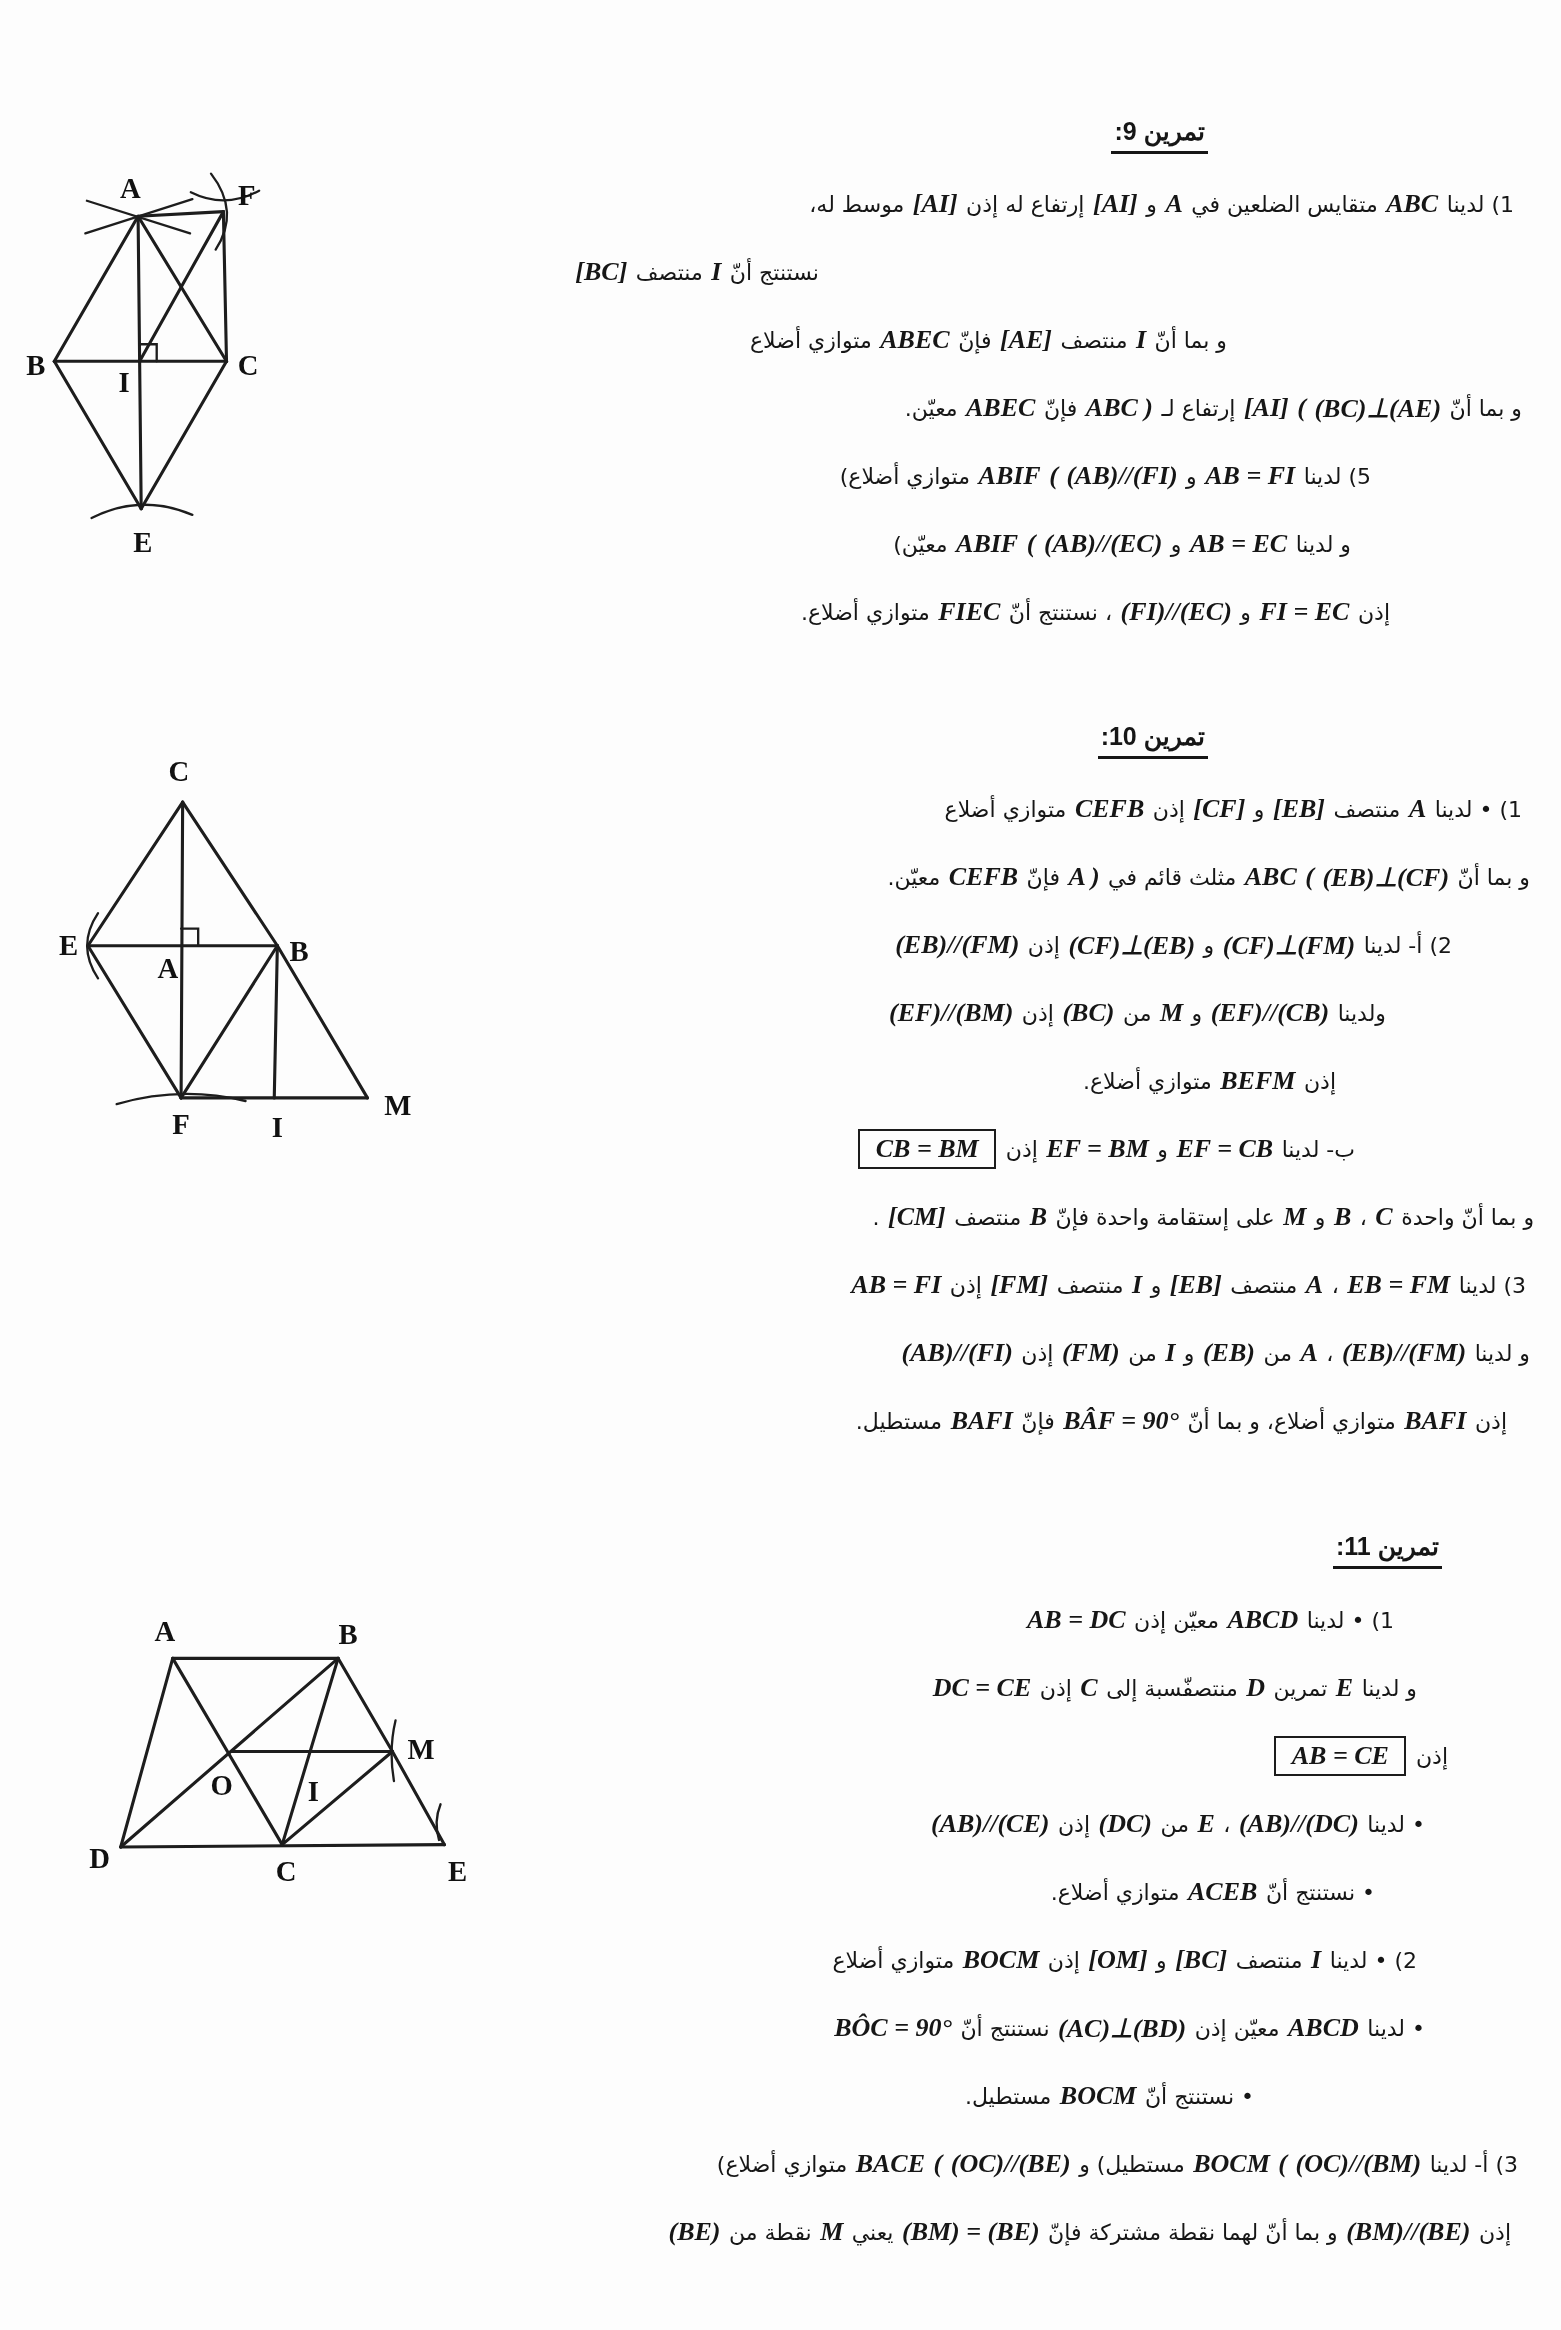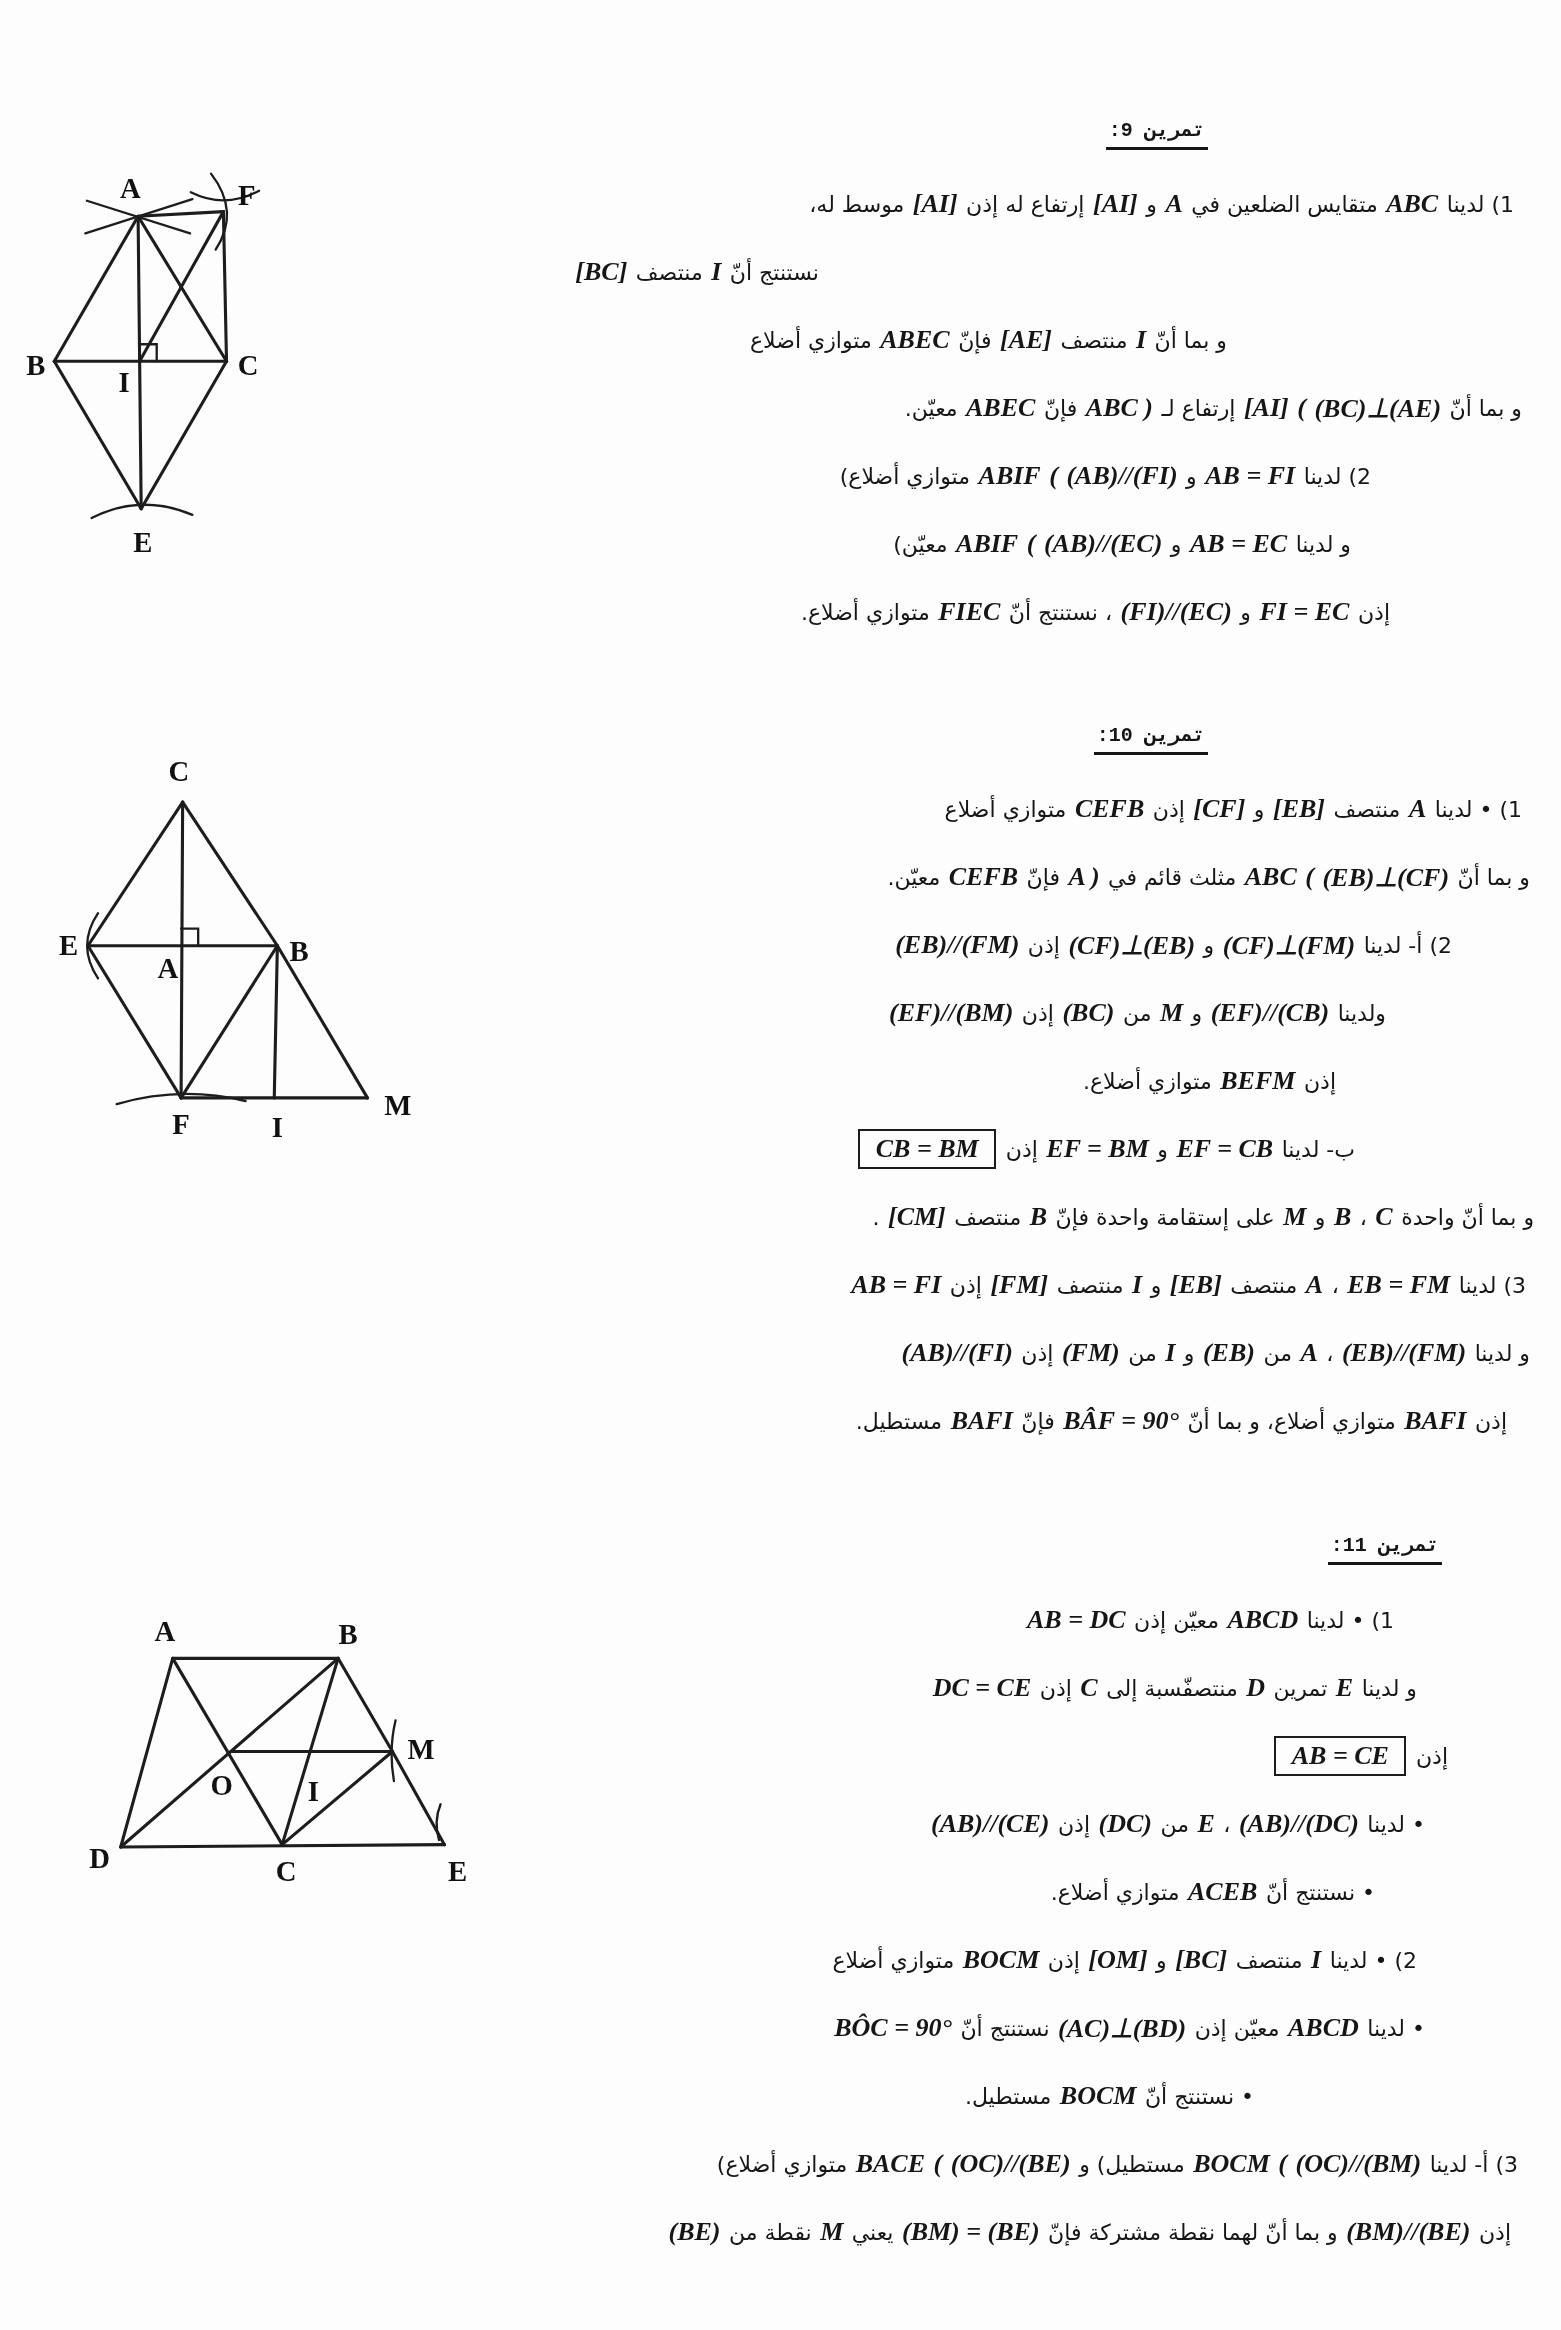--- a/index.html
+++ b/index.html
@@ -10,23 +10,23 @@
     overflow:hidden;
     color:#161616;
   }
   .ex{position:absolute;left:0;width:100%;}
   #ex9 {top:117px;}
   #ex10{top:722px;}
   #ex11{top:1532px;}
   .title-row{direction:rtl;display:flex;justify-content:flex-start;}
   .ex-title{
     display:inline-block;
-    font-family:Liberation Mono, monospace;
+    font-family:Liberation Sans, sans-serif;
     font-weight:bold;
-    font-size:20px;
+    font-size:25px;
     direction:rtl;
     border-bottom:3.1px solid #161616;
     padding:0 3.1px 5.4px 3.1px;
   }
   .lines{position:absolute;left:0;right:0;}
   #ex9  .lines{top:53px;}
   #ex10 .lines{top:53px;}
   #ex11 .lines{top:54px;}
   .line{
     height:68px;
@@ -110,21 +110,21 @@
           <span class="m">(BC)⊥(AE)</span>
           <span class="m">(</span>
           <span class="m">[AI]</span>
           <span class="ar">إرتفاع لـ</span>
           <span class="m">ABC )</span>
           <span class="ar">فإنّ</span>
           <span class="m">ABEC</span>
           <span class="ar">معيّن.</span>
         </div>
         <div class="line" style="padding-right: 190px;">
-          <span class="ar">2) لدينا</span>
+          <span class="ar">5) لدينا</span>
           <span class="m">AB = FI</span>
           <span class="ar">و</span>
           <span class="m">(AB)//(FI)</span>
           <span class="m">(</span>
           <span class="m">ABIF</span>
           <span class="ar">متوازي أضلاع)</span>
         </div>
         <div class="line" style="padding-right: 210px;">
           <span class="ar">و لدينا</span>
           <span class="m">AB = EC</span>

